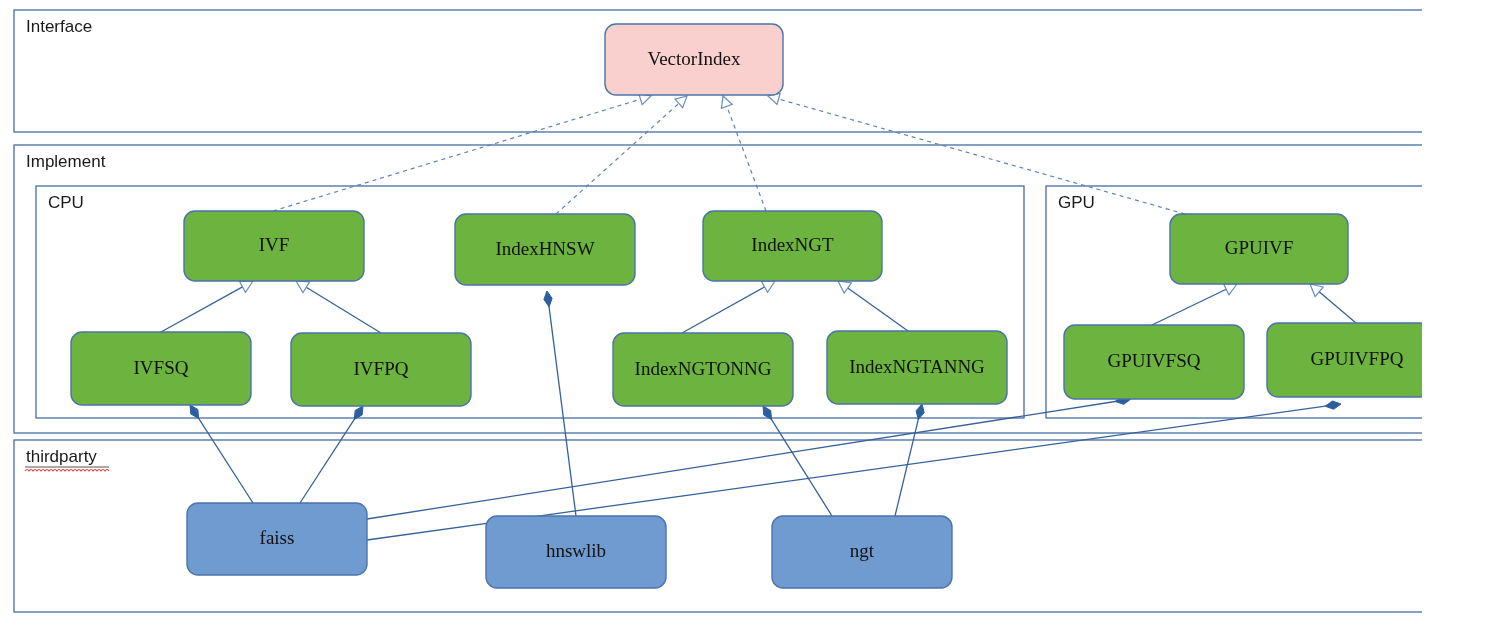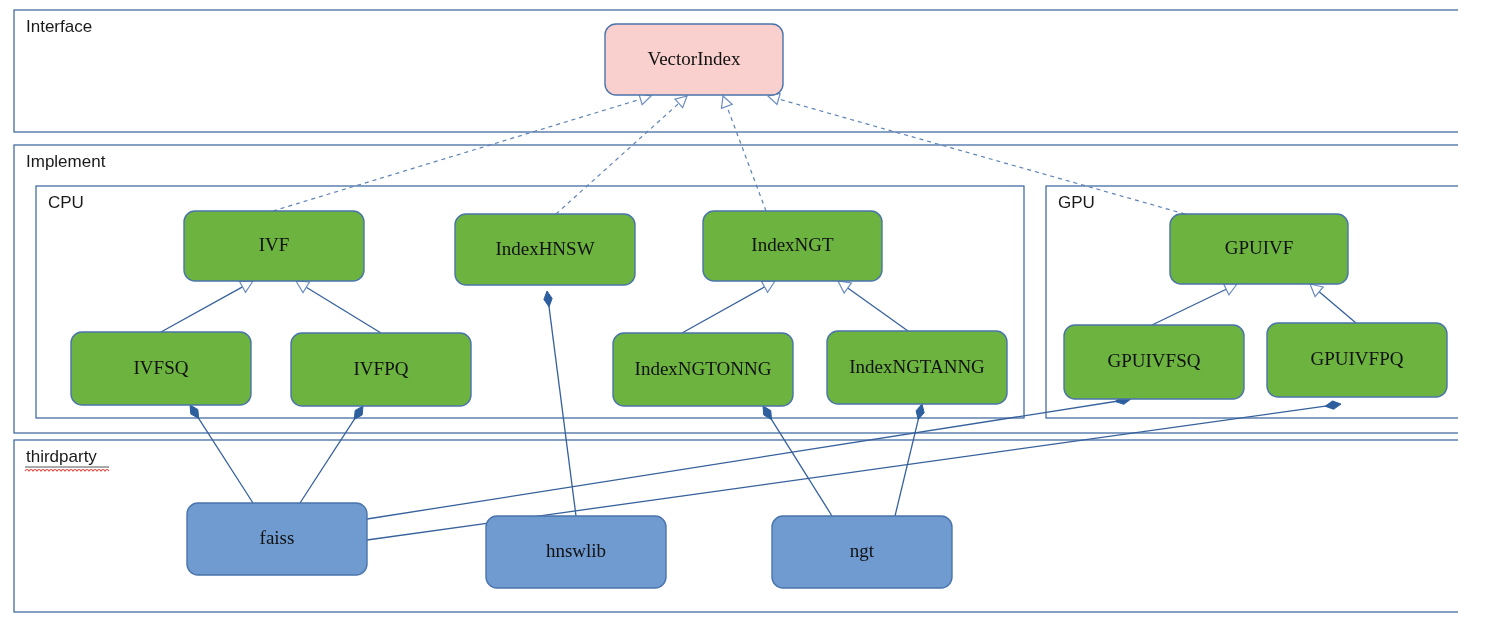--- a/index.html
+++ b/index.html
@@ -7,21 +7,20 @@
     padding: 0;
     background: #ffffff;
   }
   #stage {
     position: relative;
     width: 1422px;
     height: 628px;
     background: #ffffff;
     font-family: "Liberation Sans", sans-serif;
     overflow: hidden;
-    padding-left: 36px;
   }
   svg#diagram {
     position: absolute;
     left: 0;
     top: 0;
     width: 1503px;
     height: 628px;
   }
   .container-rect {
     fill: #ffffff;

